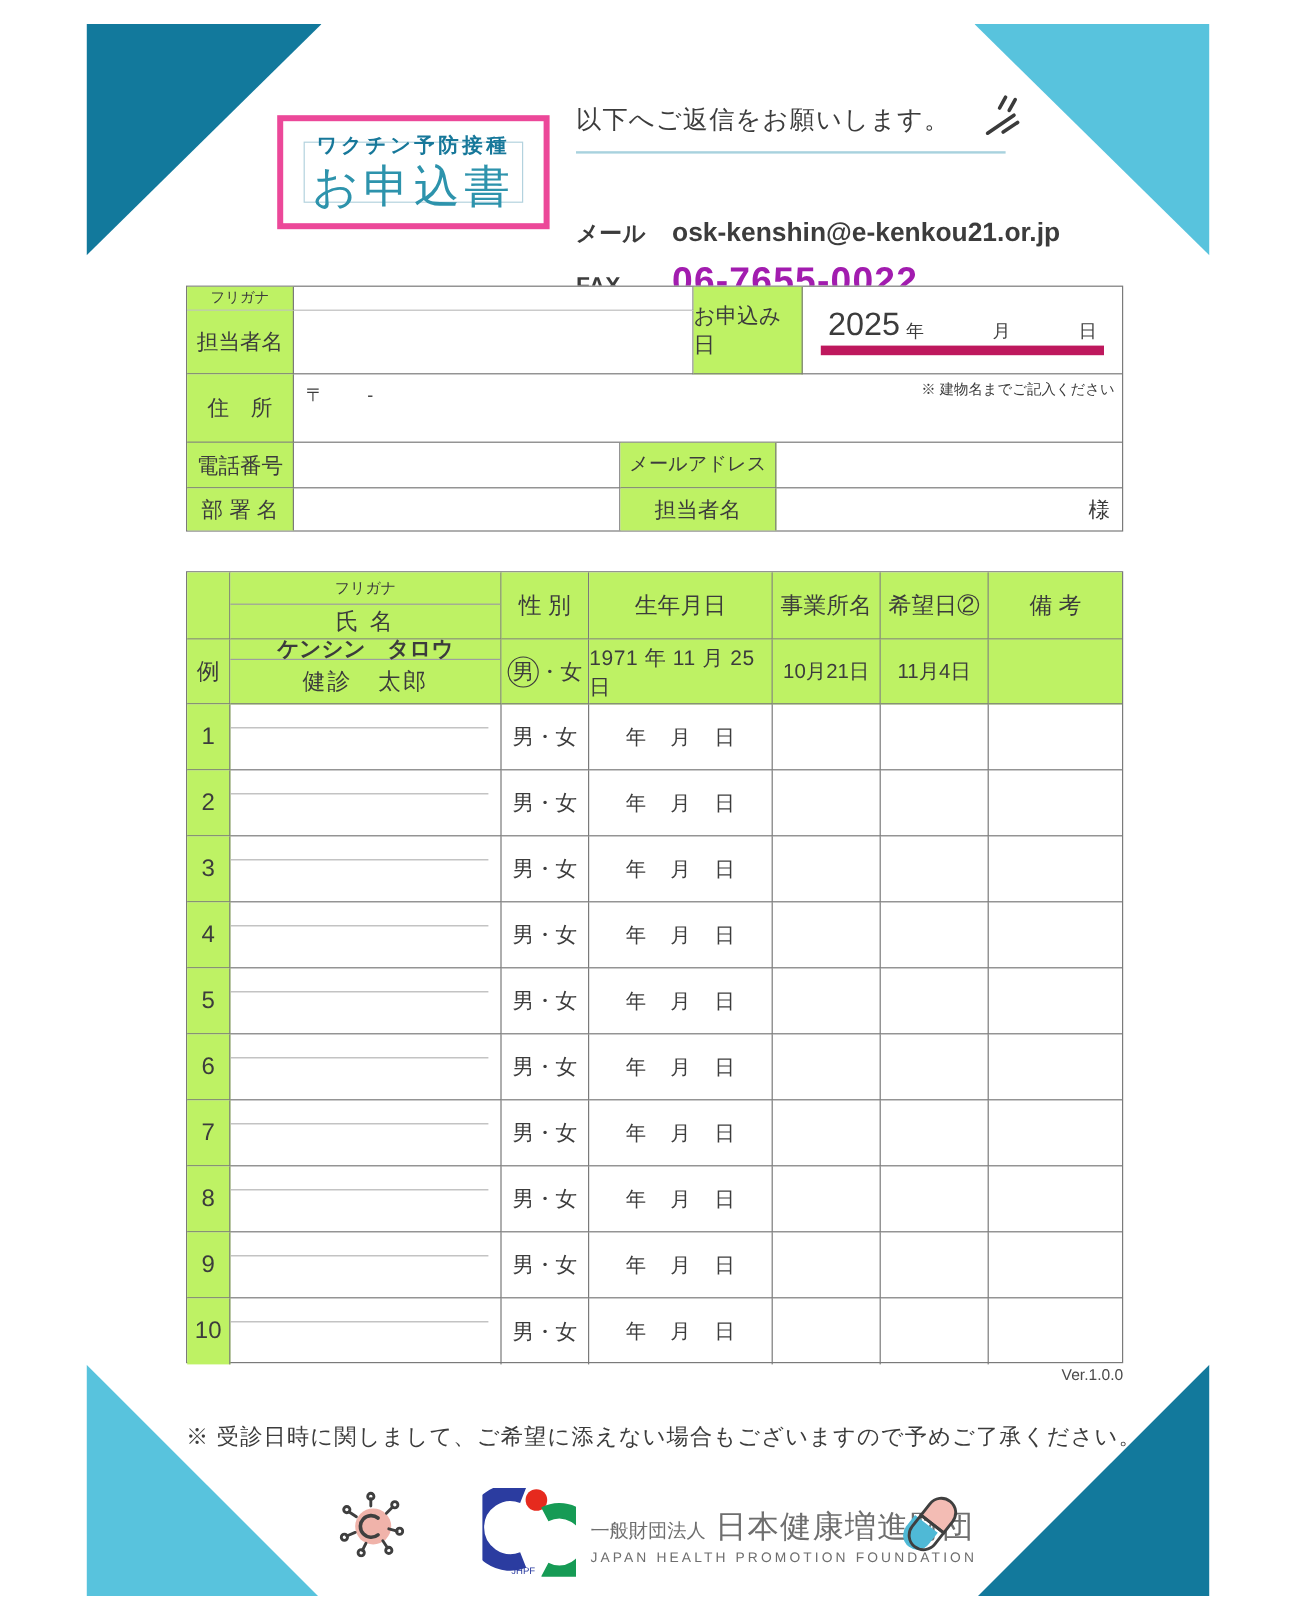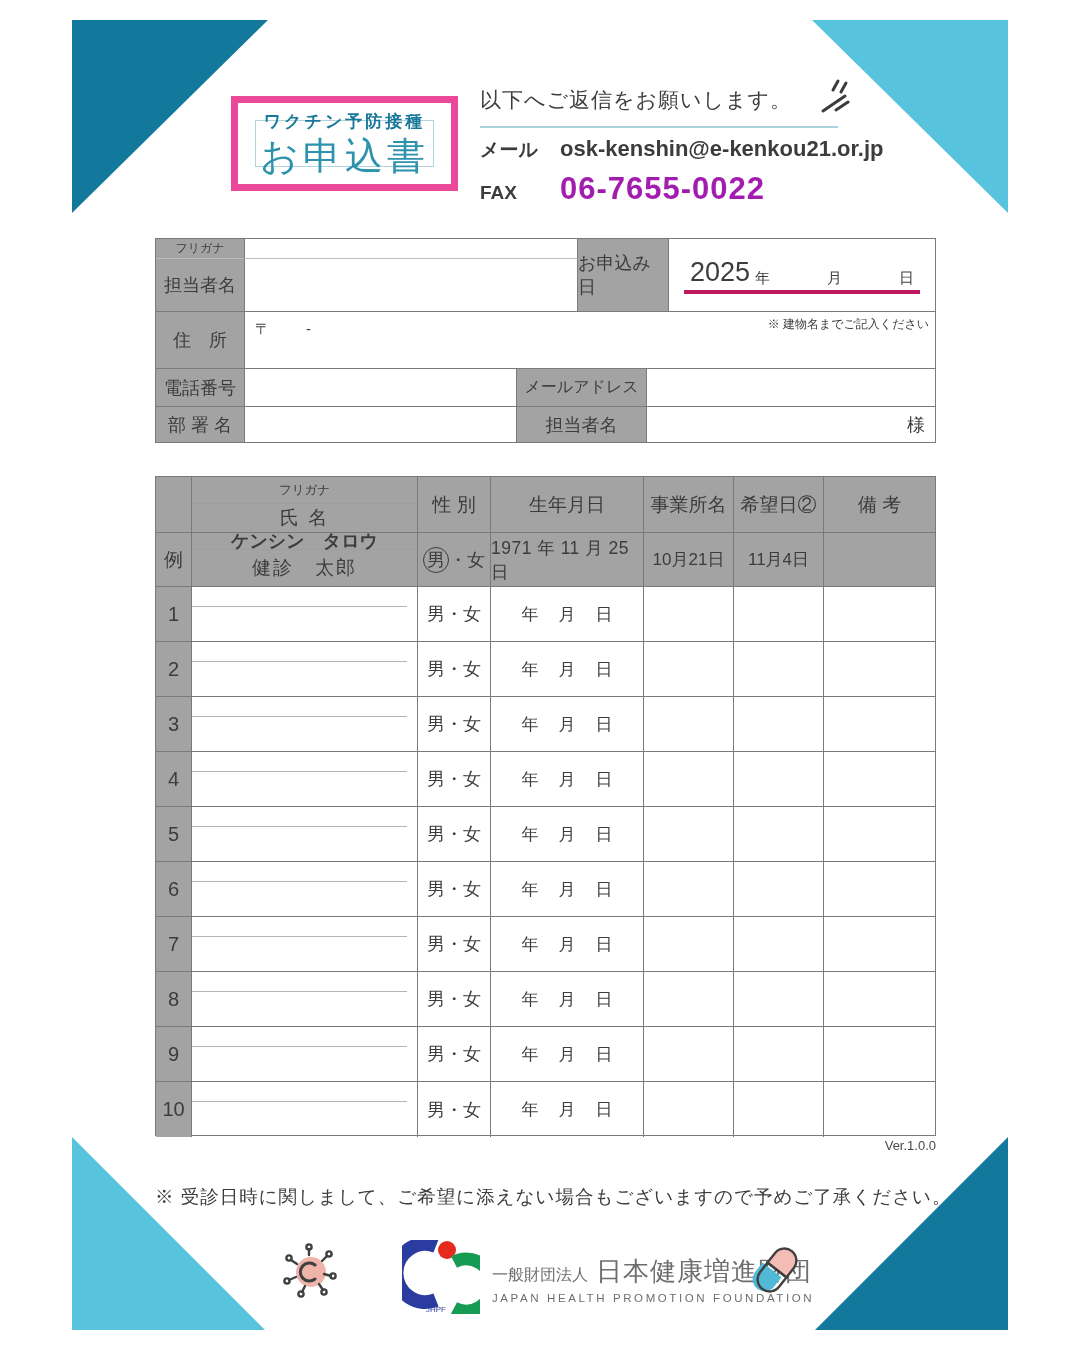--- a/index.html
+++ b/index.html
@@ -8,47 +8,47 @@
   .page { position:relative; width:1080px; height:1350px; background:#ffffff; overflow:hidden; }
 
   
   .tri { position:absolute; }
   .tri-tl { left:72px;  top:20px;  width:196px; height:193px; background:#12799C; clip-path:polygon(0 0,100% 0,0 100%); }
   .tri-tr { left:812px; top:20px;  width:196px; height:193px; background:#58C3DD; clip-path:polygon(0 0,100% 0,100% 100%); }
   .tri-bl { left:72px;  top:1137px; width:193px; height:193px; background:#58C3DD; clip-path:polygon(0 0,100% 100%,0 100%); }
   .tri-br { left:815px; top:1137px; width:193px; height:193px; background:#12799C; clip-path:polygon(100% 0,100% 100%,0 100%); }
 
   
-  .badge { position:absolute; left:231px; top:96px; width:227px; height:95px; border:7px solid #ec4899; padding:17px; }
+  .badge { position:absolute; left:231px; top:96px; width:227px; height:95px; border:5px solid #ec4899; padding:17px; }
   .badge-inner { width:100%; height:100%; border:1px solid #B3D2DE; display:flex; flex-direction:column; align-items:center; justify-content:center; gap:4px; }
   .badge-sub { font-size:17px; font-weight:bold; color:#17789A; letter-spacing:3px; }
   .badge-title { font-size:38px; color:#2D93AC; letter-spacing:4px; line-height:1.05; }
 
   
   .reply { position:absolute; left:480px; top:86px; width:420px; }
   .reply-instruction { font-size:21px; color:#3C3C3C; letter-spacing:1px; }
   .reply-underline { margin-top:12px; width:358px; height:2px; background:#A8D2DE; }
   .reply-row { display:flex; align-items:baseline; margin-top:8px; }
   .reply-label { width:80px; font-size:19px; font-weight:bold; color:#3C3C3C; }
-  .reply-mail { font-size:22px; font-weight:bold; color:#3C3C3C; }
+  .reply-mail { font-size:22px; font-weight:bold; color:#3C3C3C;margin-top:45px; }
   .reply-fax { font-size:31px; font-weight:bold; color:#a21caf; letter-spacing:1px; }
   .syringe { position:absolute; left:338px; top:-8px; }
 
   
   .t1 { position:absolute; left:155px; top:238px; width:781px; border:1px solid #7A7A7A; background:#fff; }
   .t1row { display:flex; }
   .t1cell { border-right:1px solid #7A7A7A; border-bottom:1px solid #7A7A7A; position:relative; }
   .t1cell.lastcol { border-right:none; }
   .t1row.lastrow .t1cell { border-bottom:none; }
-  .gray { background:#a3a3a3; }
+  .gray { background:#bef264; }
   .lbl { display:flex; align-items:center; justify-content:center; font-size:18px; color:#3C3C3C; }
   .small-lbl { font-size:12px; }
   .lightline { border-bottom:1px solid #BDBDBD !important; }
   .t1 .labelcol { width:89px; }
-  .datewrap { display:flex; align-items:flex-end; border-bottom:4px solid #be185d; padding:0 6px 2px 6px; }
+  .datewrap { display:flex; align-items:flex-end; border-bottom:8px solid #be185d; padding:0 6px 2px 6px; }
   .dt-year { font-size:27px; }
   .dt-unit { font-size:15px; margin-left:5px; }
   .dt-sp { width:52px; }
   .addr-note { position:absolute; right:6px; top:4px; font-size:12px; color:#3C3C3C; }
   .postal { position:absolute; left:10px; top:8px; font-size:15px; }
   .postal-hy { margin-left:36px; }
   .sama { position:absolute; right:10px; top:50%; transform:translateY(-50%); font-size:18px; }
 
   
   .t2 { position:absolute; left:155px; top:476px; width:781px; height:660px; border:1px solid #7A7A7A;

